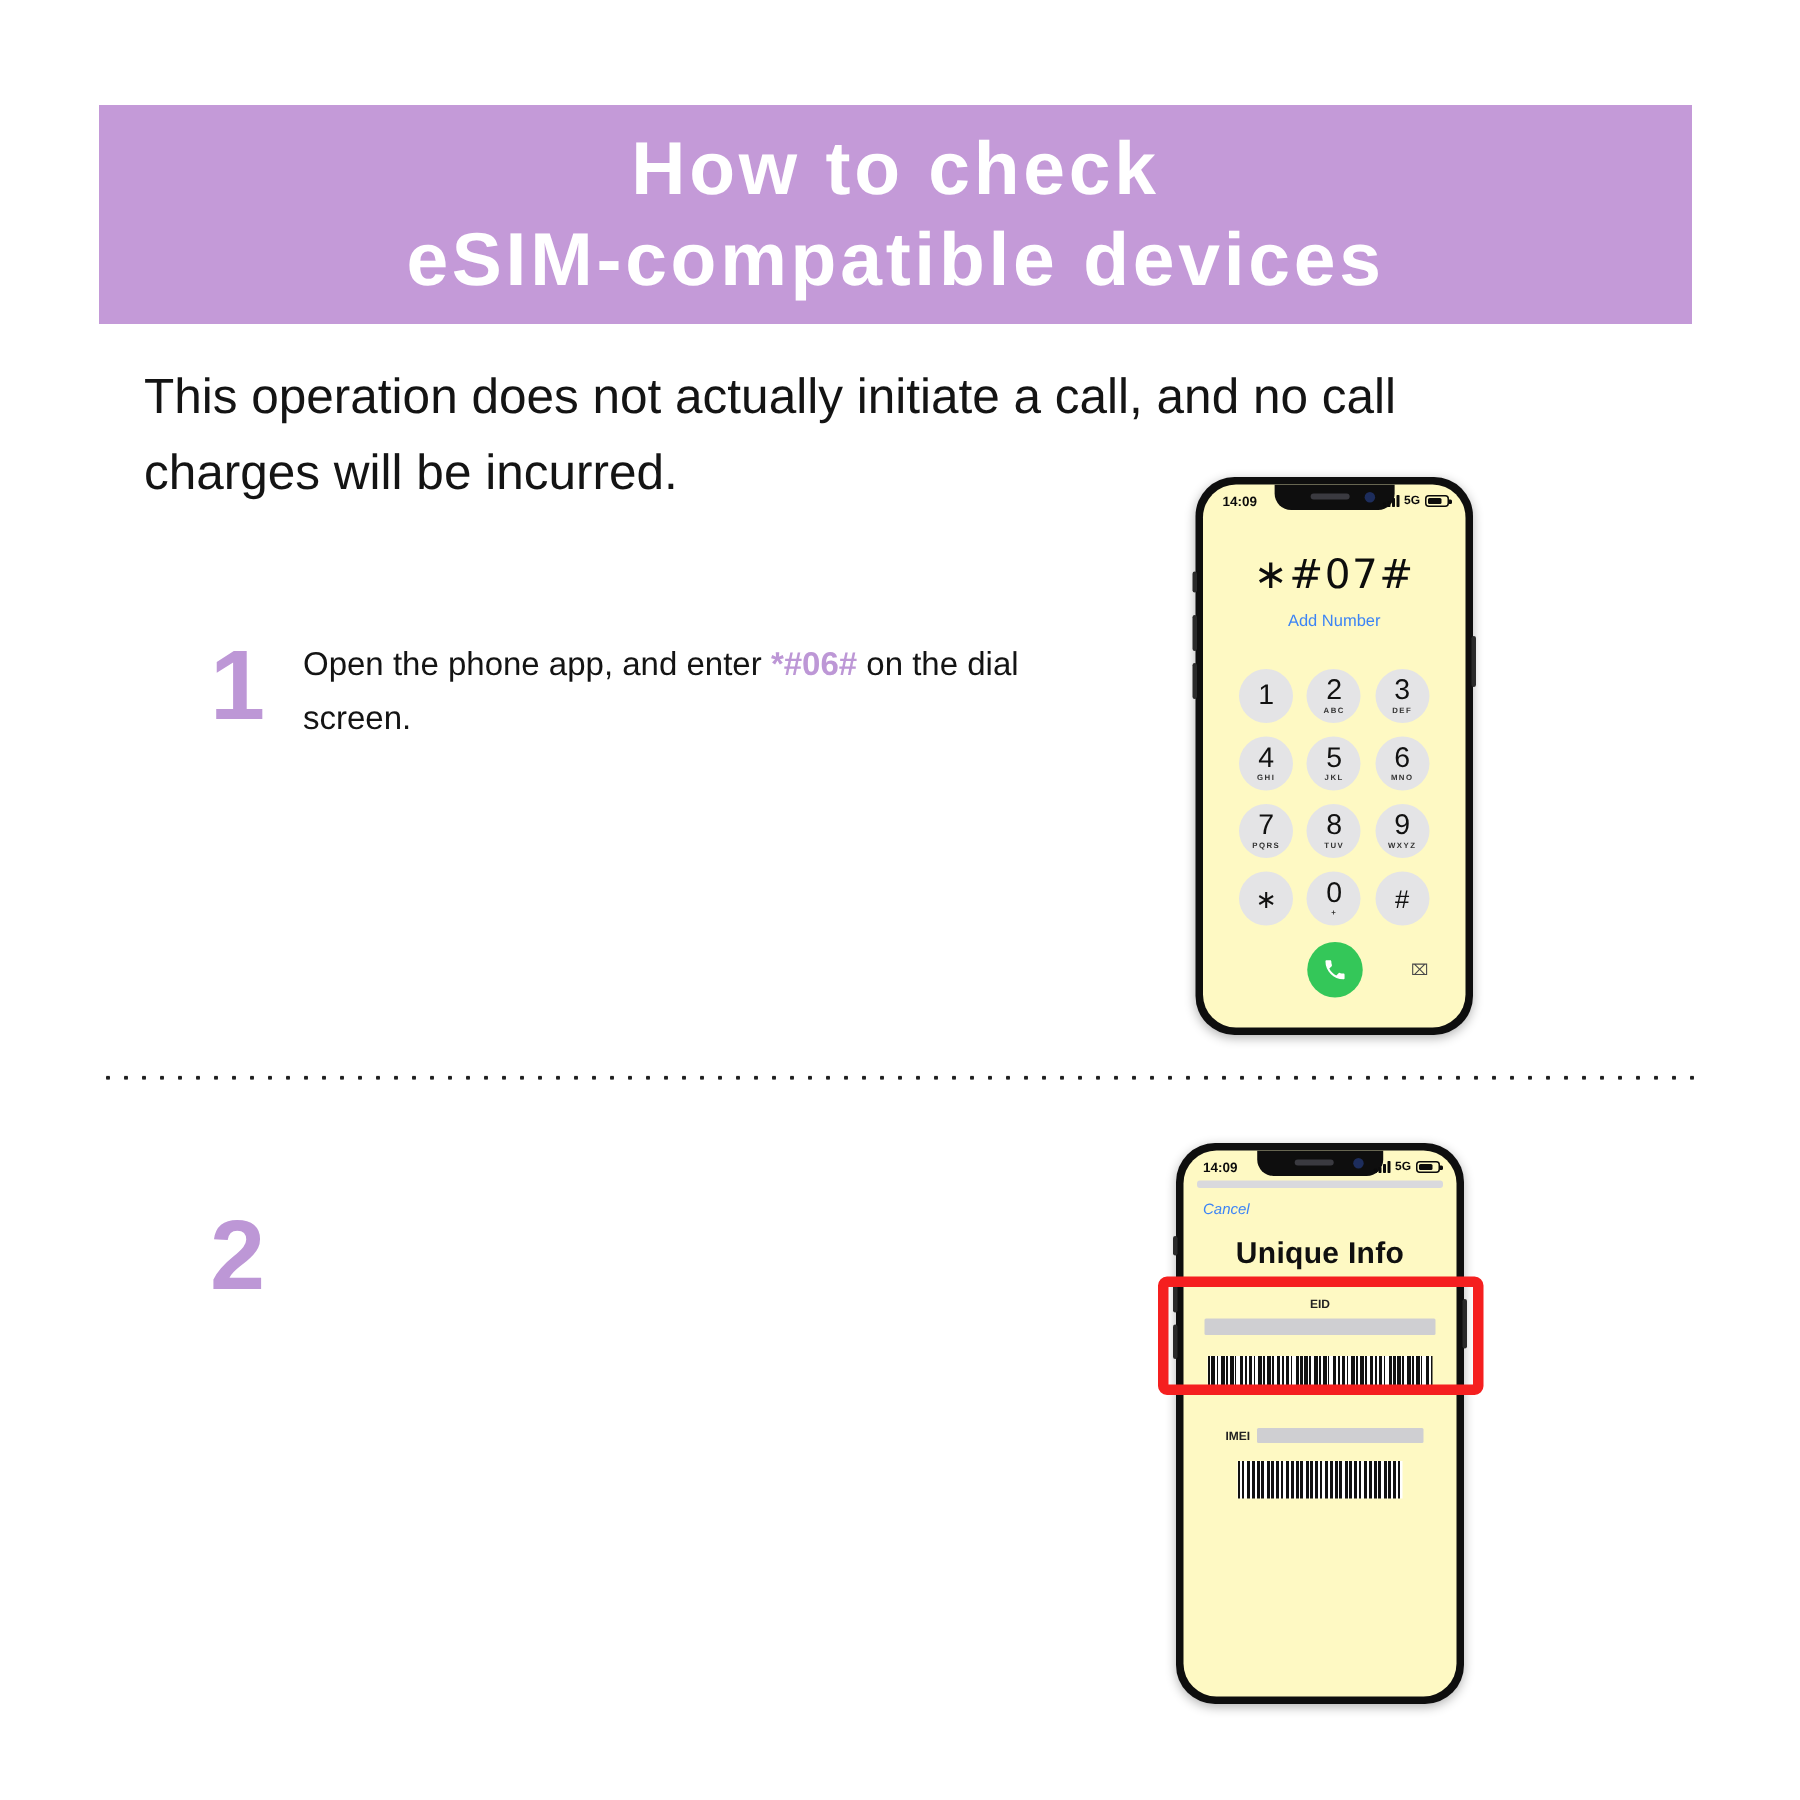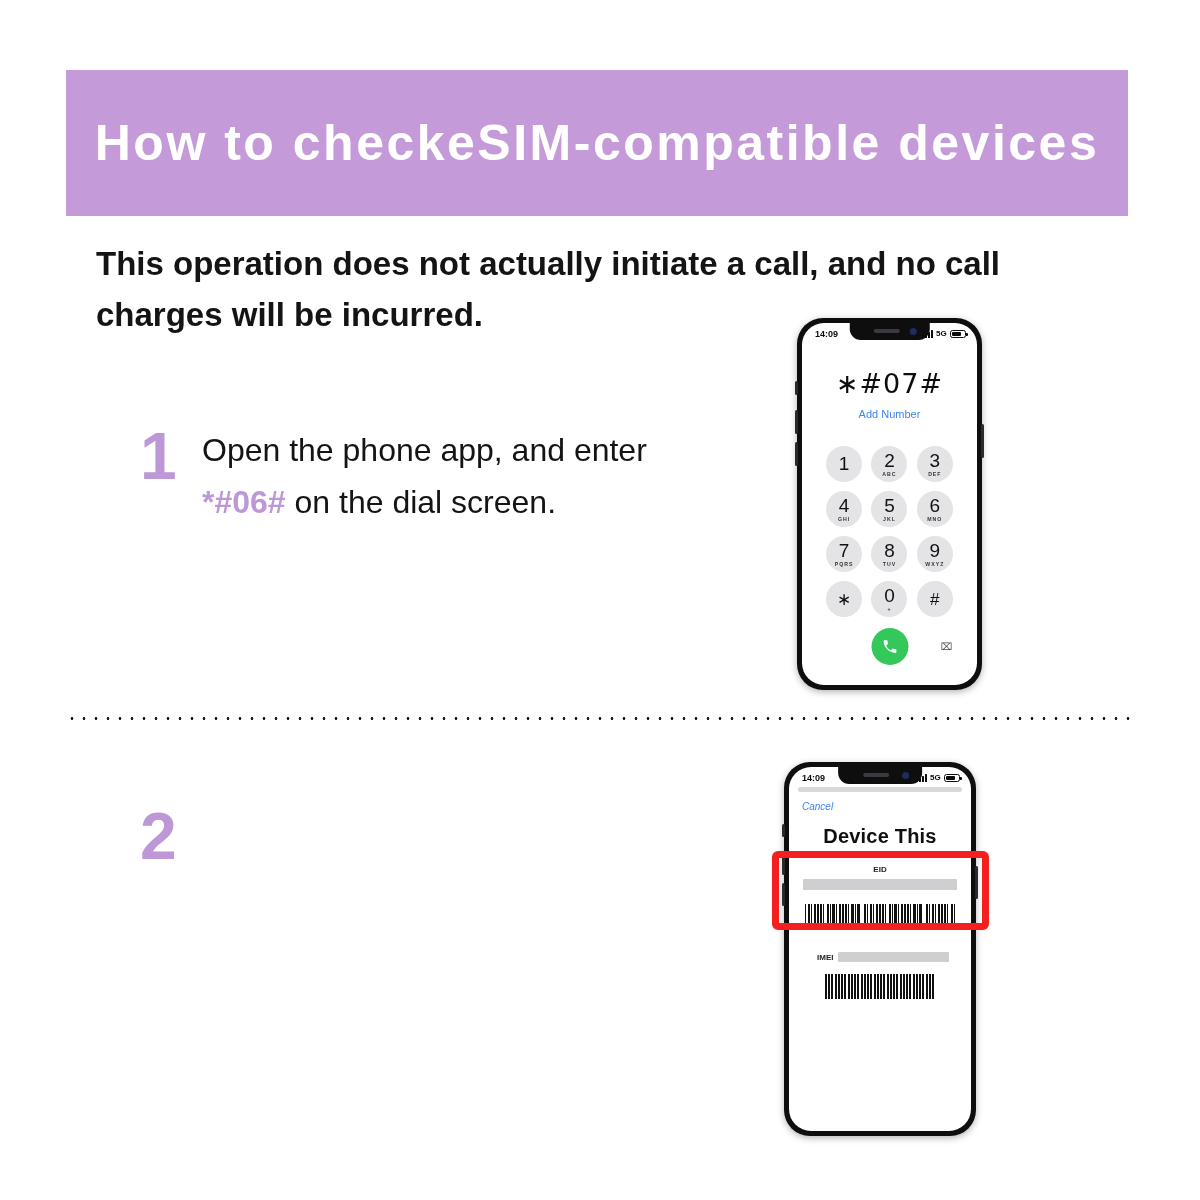--- a/index.html
+++ b/index.html
@@ -16,57 +16,56 @@
     background: #ffffff;
   }
 
   
   .banner {
     position: absolute;
     left: 66px; top: 70px;
     width: 1062px; height: 146px;
     background: #c49ad8;
     display: flex;
-    flex-direction: row;
+    flex-direction: column;
     align-items: center;
     justify-content: center;
   }
   .banner-line {
     color: #ffffff;
     font-weight: bold;
     font-size: 50px;
     line-height: 1.22;
     letter-spacing: 2.5px;
     white-space: nowrap;
   }
 
   
   .intro {
     position: absolute;
     left: 96px; top: 238px;
     width: 960px;
     color: #141414;
     font-size: 33px;
     line-height: 1.55;
-    font-weight: bold;
   }
 
   
   .step { position: absolute; display: flex; }
   .step-num {
     color: #bd97d6;
     font-weight: bold;
     font-size: 66px;
     line-height: 0.95;
     width: 62px;
     flex: none;
   }
   .step-body {
     color: #141414;
-    font-size: 32px;
+    font-size: 22px;
     line-height: 1.62;
     width: 480px;
   }
   .hl {
     color: #bd97d6;
     font-weight: bold;
   }
 
   #step1 { left: 140px; top: 425px; }
   #step2 { left: 140px; top: 805px; }
@@ -86,21 +85,21 @@
   .phone {
     position: absolute;
     background: #0e0e0e;
     border-radius: 26px;
     padding: 5px;
     box-shadow: 0 2px 7px rgba(0,0,0,.30);
   }
   .phone-inner {
     position: relative;
     width: 100%; height: 100%;
-    background: #ffffff;
+    background: #fef9c3;
     border-radius: 22px;
     overflow: hidden;
   }
   .notch {
     position: absolute;
     left: 50%; top: 0;
     transform: translateX(-50%);
     width: 46%; height: 17px;
     background: #0e0e0e;
     border-bottom-left-radius: 11px;
@@ -391,21 +390,21 @@
             </span>
           <span class="net">5G</span>
           <span class="batt">
               <span></span>
             </span>
         </span>
       </div>
 
       <div class="topbar-line"></div>
       <div class="cancel">Cancel</div>
-      <div class="devtitle">Device This</div>
+      <div class="devtitle">Unique Info</div>
 
       <div class="eid-label">EID</div>
       <div class="redact"></div>
       <div class="barcode"></div>
 
       <div class="imei-row">
         <span class="imei-label">IMEI</span>
         <span class="imei-redact"></span>
       </div>
       <div class="barcode2"></div>

